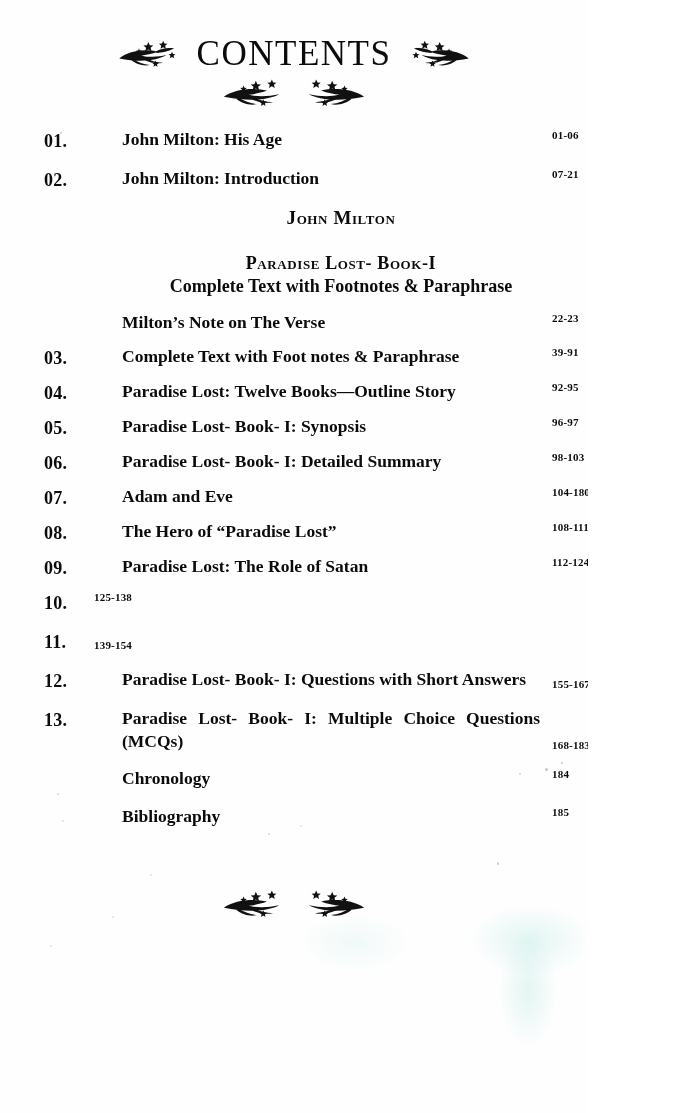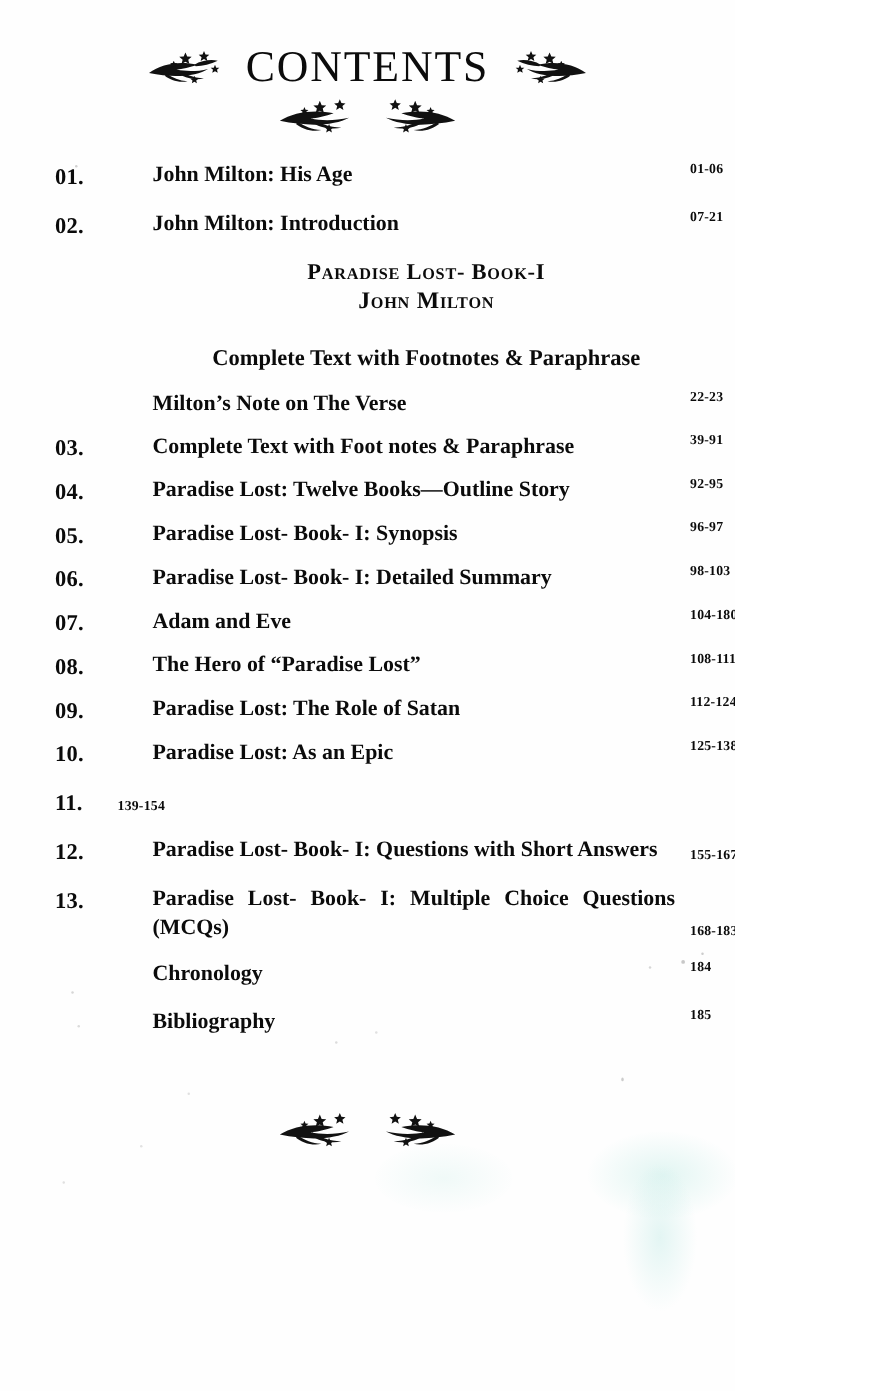--- a/index.html
+++ b/index.html
@@ -219,22 +219,22 @@
       <div class="pages">01-06</div>
     </div>
 
     <div class="row">
       <div class="num">02.</div>
       <div class="title-cell">John Milton: Introduction</div>
       <div class="pages">07-21</div>
     </div>
 
     <div class="center-block">
+      <div class="smallcaps h-author">John Milton</div>
       <div class="smallcaps h-work">Paradise Lost- Book-I</div>
-      <div class="smallcaps h-author">John Milton</div>
       <div class="h-sub">Complete Text with Footnotes &amp; Paraphrase</div>
     </div>
 
     <div class="row">
       <div class="num"></div>
       <div class="title-cell">Milton’s Note on The Verse</div>
       <div class="pages">22-23</div>
     </div>
 
     <div class="row">
@@ -274,21 +274,20 @@
     </div>
 
     <div class="row">
       <div class="num">09.</div>
       <div class="title-cell">Paradise Lost: The Role of Satan</div>
       <div class="pages">112-124</div>
     </div>
 
     <div class="row loose">
       <div class="num">10.</div>
-      <div class="title-cell">Paradise Lost: As an Epic</div>
       <div class="pages">125-138</div>
     </div>
 
     <div class="row loose">
       <div class="num">11.</div>
       <div class="pages second-line">139-154</div>
     </div>
 
     <div class="row loose">
       <div class="num">12.</div>

